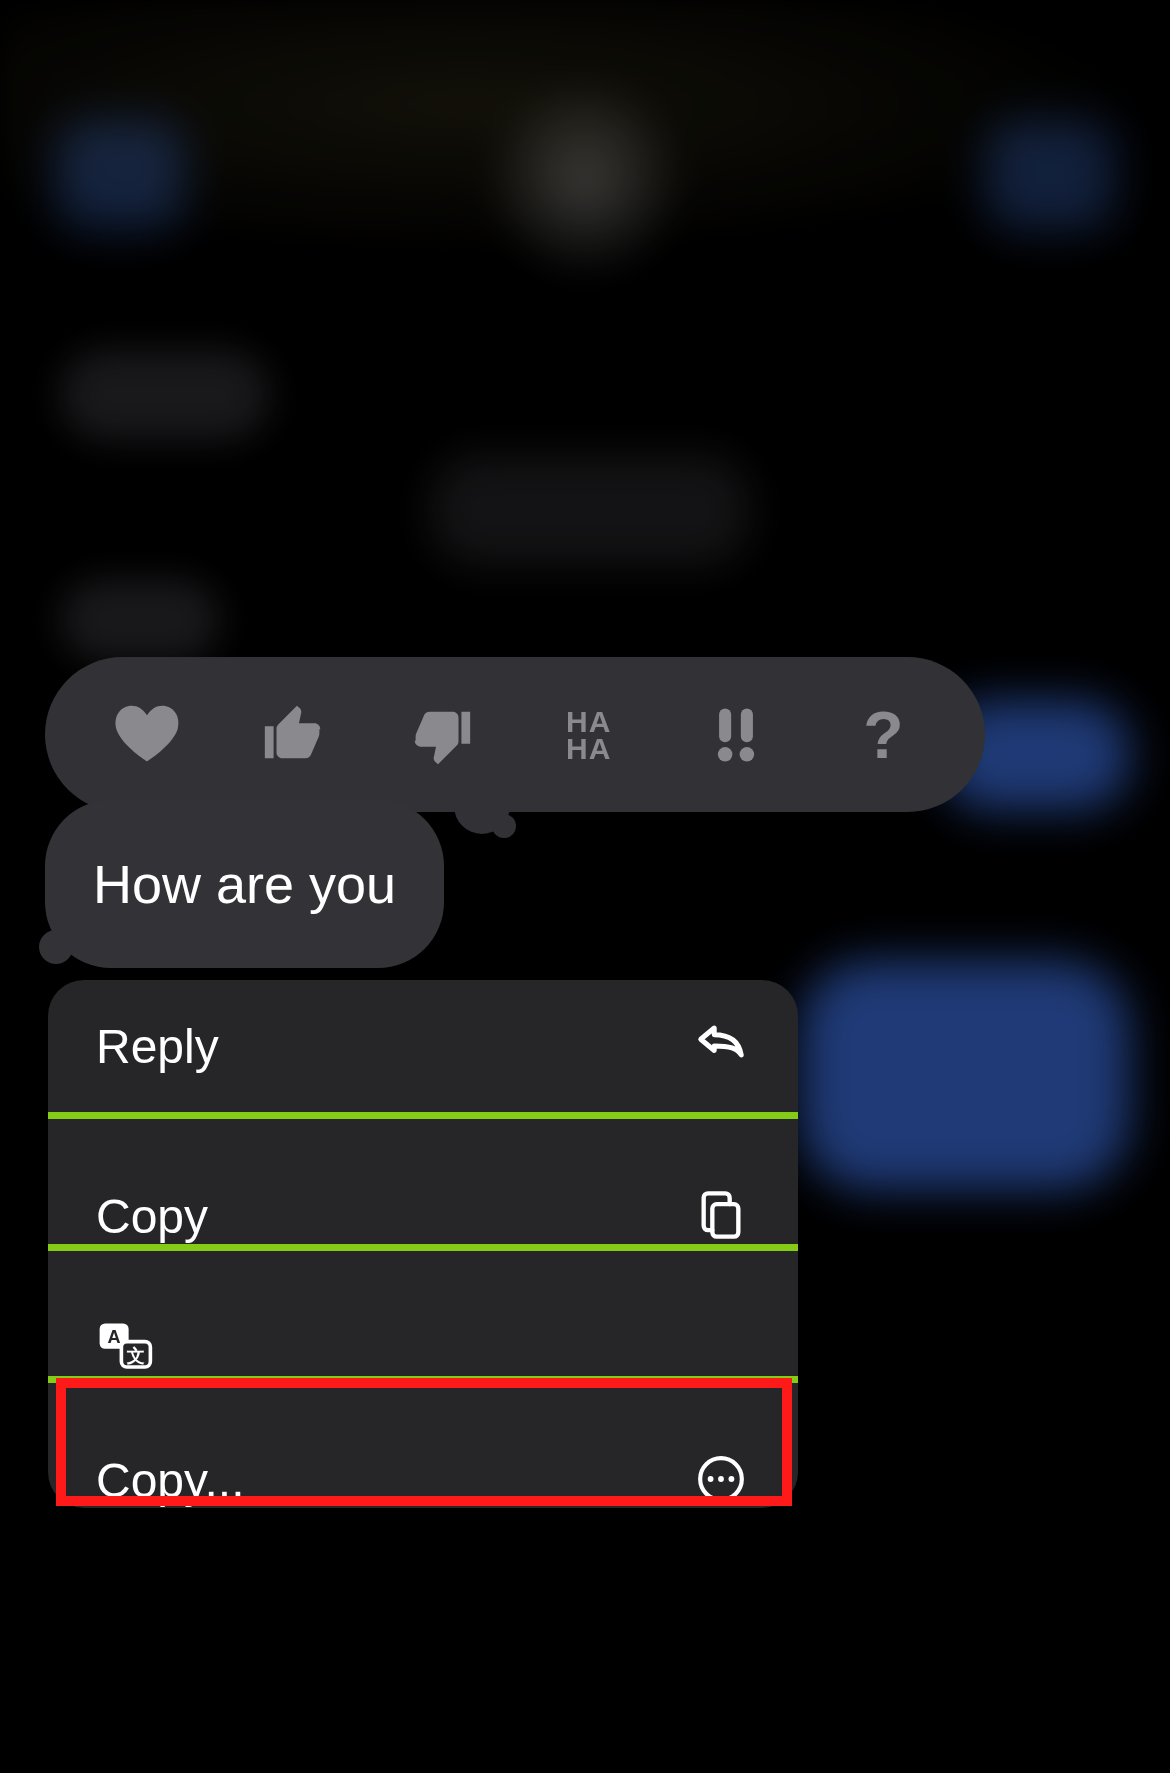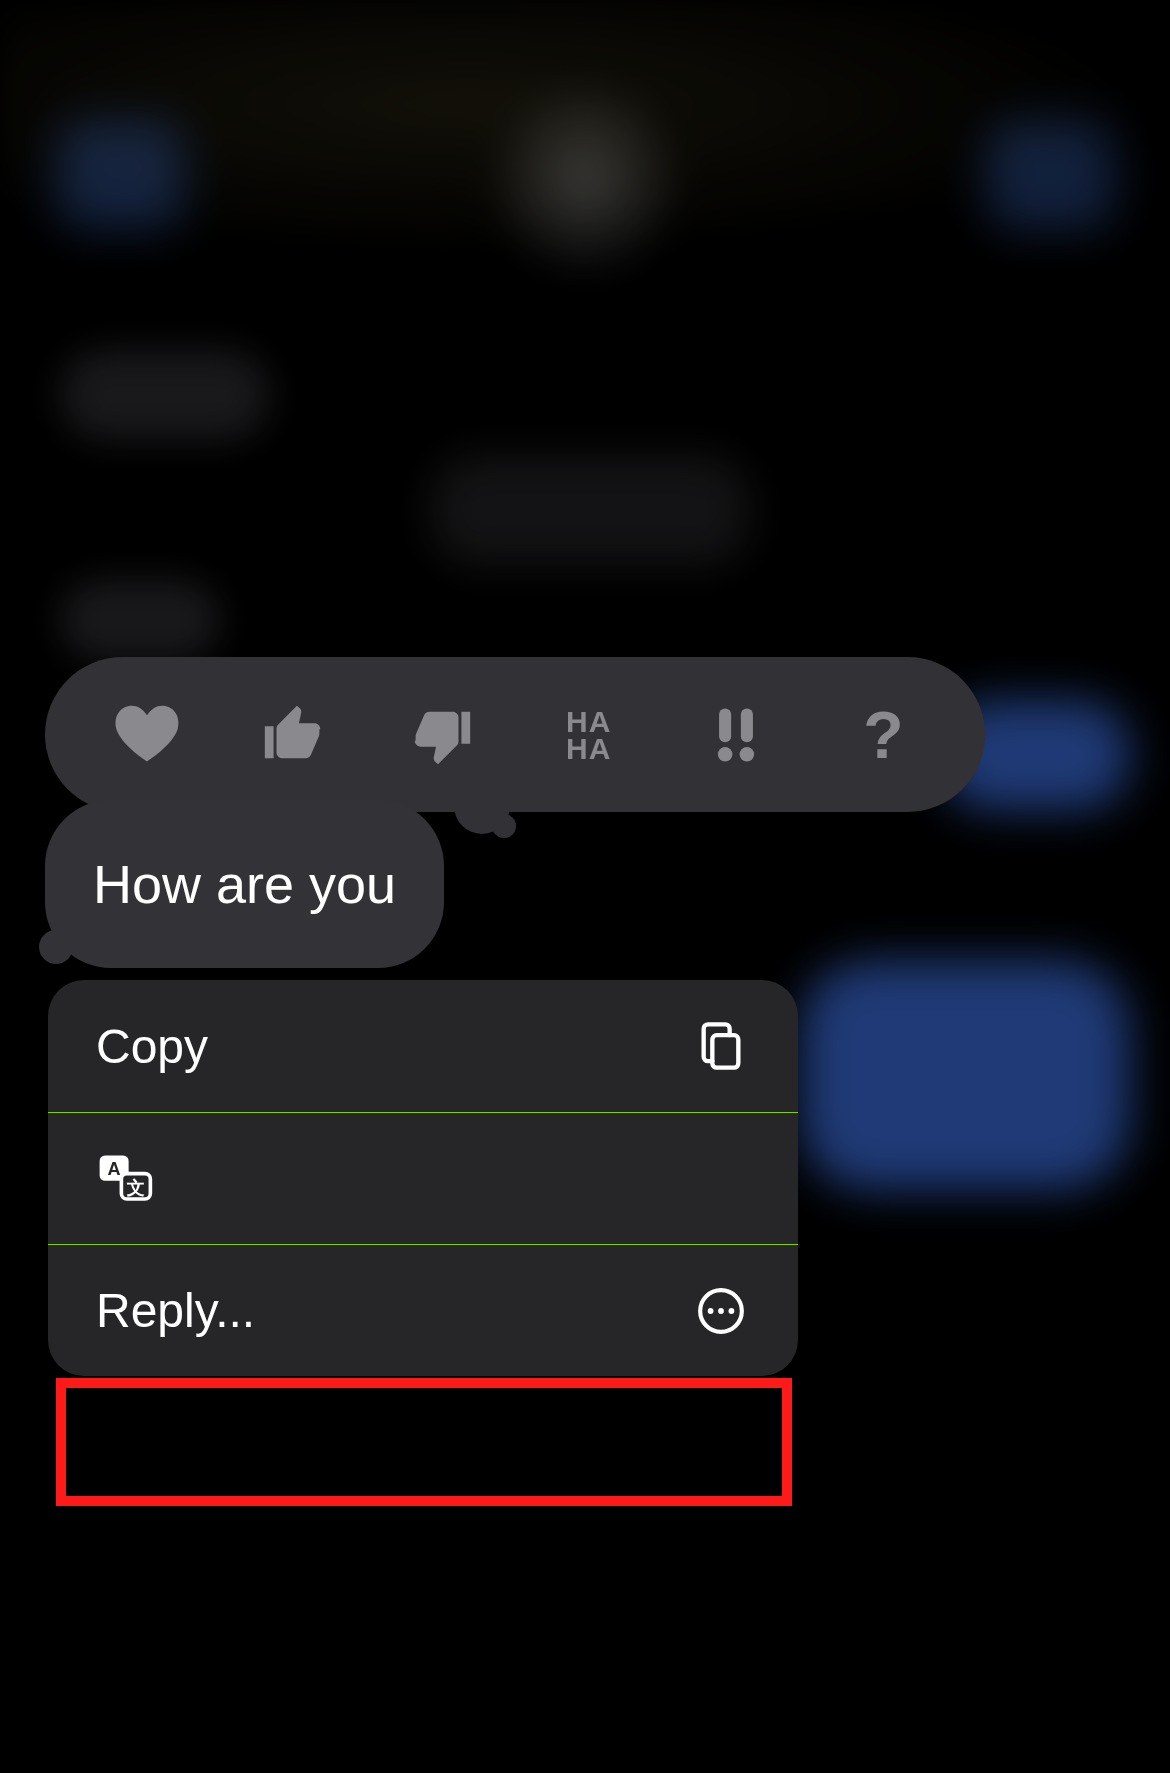--- a/index.html
+++ b/index.html
@@ -136,21 +136,22 @@
       display: flex;
       align-items: center;
       justify-content: space-between;
       padding: 0 48px;
       height: 132px;
       color: #fff;
       font-size: 48px;
       cursor: pointer;
     }
     .action-item + .action-item {
-      border-top: 1px solid #84cc16;
+      border-top: 7px solid #84cc16;
+      align-items: flex-end;
     }
     .action-item .icon-slot {
       width: 58px; height: 58px;
       display: flex; align-items: center; justify-content: center;
     }
 
     .highlight-box {
       position: absolute;
       top: 1378px; left: 56px;
       width: 736px; height: 128px;
@@ -208,40 +209,48 @@
 </div>
 <div class="tapback-tail1"></div>
 <div class="tapback-tail2"></div>
 
 <div class="focused-bubble">
   <span>How are you</span>
 </div>
 
 <div class="action-menu">
   <div class="action-item">
+    <span>Reply</span>
+    <span class="icon-slot">
+      <svg viewBox="0 0 24 24" width="54" height="54" fill="none" stroke="#fff" stroke-width="2.2" stroke-linejoin="round" stroke-linecap="round">
+          <path d="M9 14 3 9l6-5v3c7 0 11 3 12 9-2-3-5-4-12-4v2z"></path>
+        </svg>
+    </span>
+  </div>
+  <div class="action-item">
     <span>Copy</span>
     <span class="icon-slot">
       <svg viewBox="0 0 24 24" width="52" height="52" fill="none" stroke="#fff" stroke-width="2" stroke-linejoin="round" stroke-linecap="round">
           <rect x="8" y="7" width="12" height="15" rx="2"></rect>
           <path d="M16 7V4a2 2 0 0 0-2-2H6a2 2 0 0 0-2 2v13a2 2 0 0 0 2 2h2"></path>
         </svg>
     </span>
   </div>
   <div class="action-item">
     <span class="icon-slot">
       <svg viewBox="0 0 32 32" width="58" height="58" fill="none" stroke="#fff" stroke-width="2" stroke-linejoin="round" stroke-linecap="round">
         <rect x="2" y="3" width="16" height="14" rx="3" fill="#fff" stroke="none"></rect>
         <text x="10" y="14" text-anchor="middle" font-size="10" font-weight="bold" fill="#262628" stroke="none">A</text>
         <rect x="14" y="13" width="16" height="14" rx="3" fill="#262628"></rect>
         <text x="22" y="24" text-anchor="middle" font-size="10" font-weight="bold" fill="#fff" stroke="none">文</text>
       </svg>
     </span>
   </div>
   <div class="action-item">
-    <span>Reply...</span>
+    <span>Copy...</span>
     <span class="icon-slot">
       <svg viewBox="0 0 24 24" width="50" height="50" fill="none" stroke="#fff" stroke-width="2">
           <circle cx="12" cy="12" r="10"></circle>
           <circle cx="7" cy="12" r="1.4" fill="#fff" stroke="none"></circle>
           <circle cx="12" cy="12" r="1.4" fill="#fff" stroke="none"></circle>
           <circle cx="17" cy="12" r="1.4" fill="#fff" stroke="none"></circle>
         </svg>
     </span>
   </div>
 </div>

